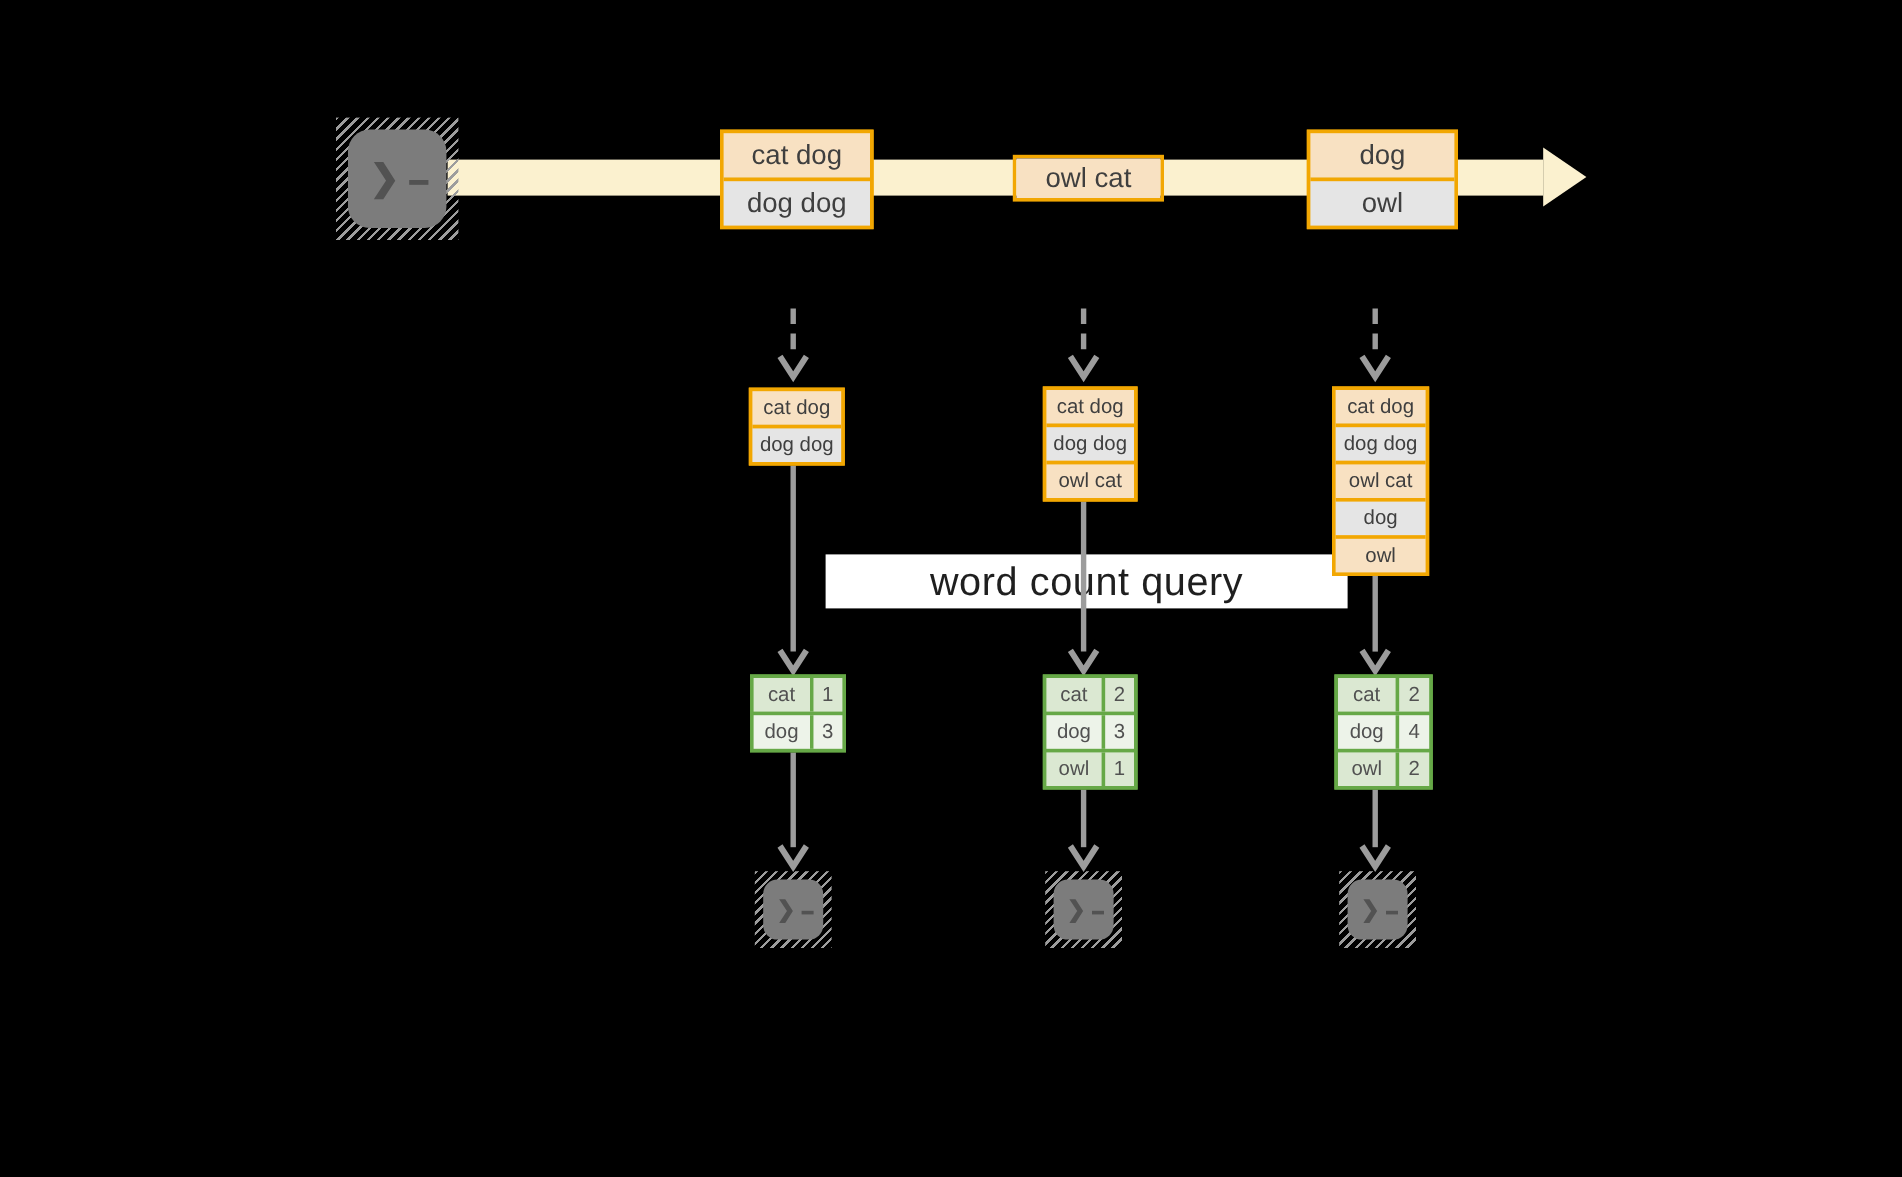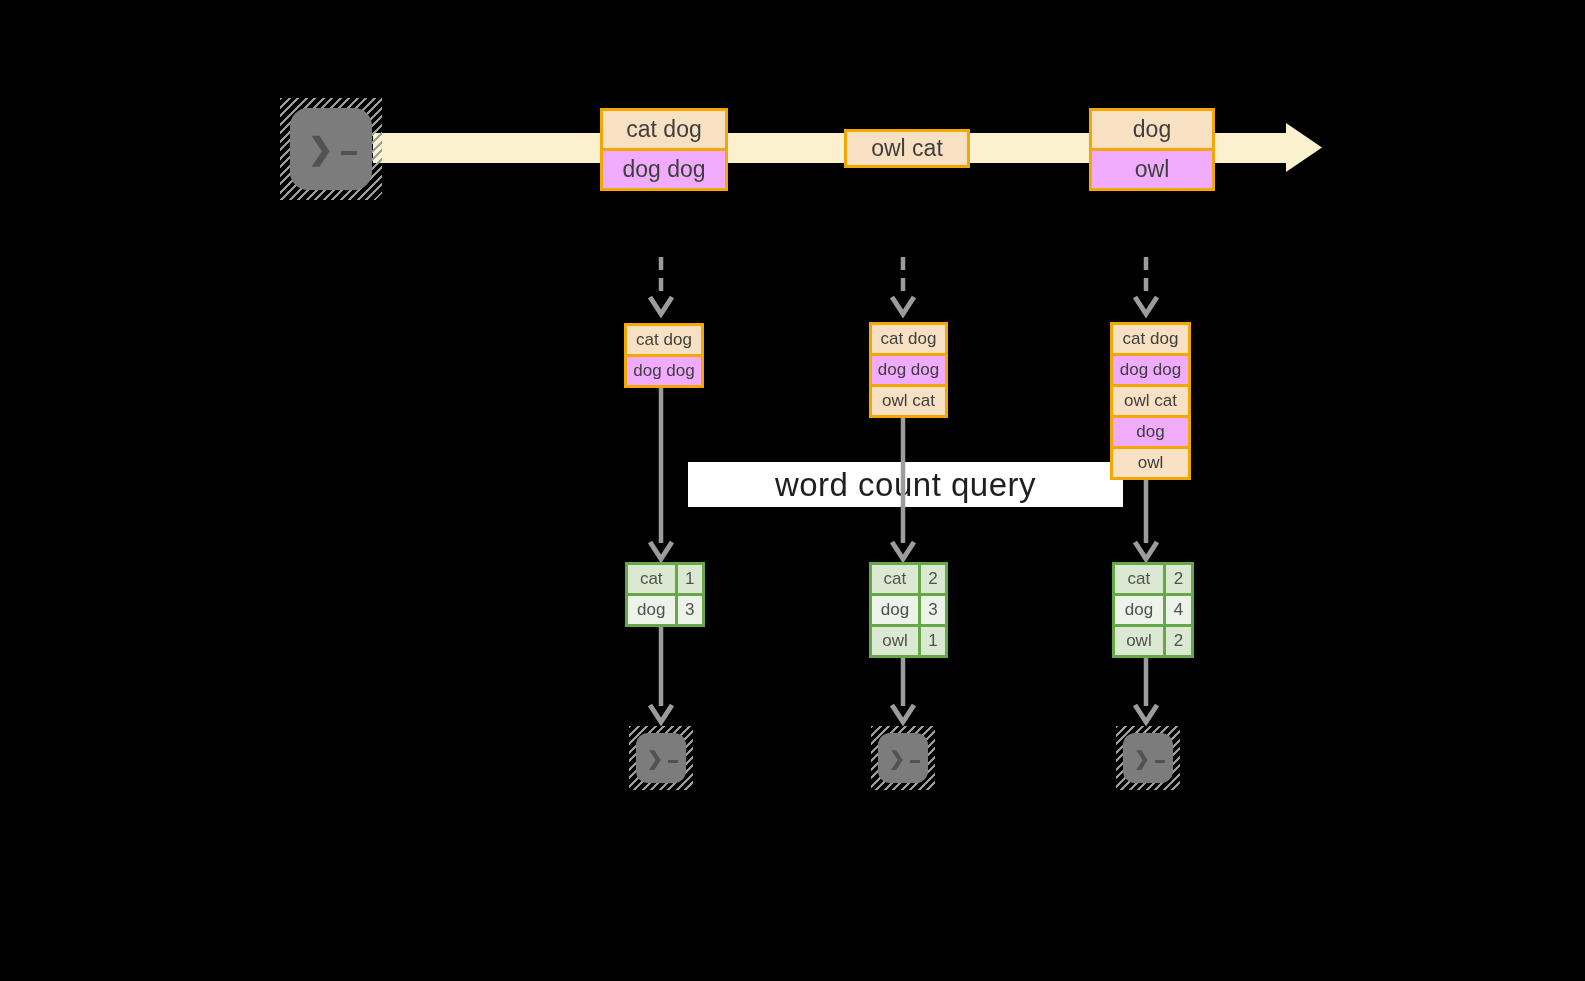--- a/index.html
+++ b/index.html
@@ -30,21 +30,21 @@
   .ghead{stroke:#9C9C9C;stroke-width:5;fill:none;}
 
   
   .obox{border:3px solid #F2A702;background:#F2A702;}
   .obox .row{
     display:flex;align-items:center;justify-content:center;
     color:#3F3F3F;
   }
   .obox .row + .row{border-top:3px solid #F2A702;}
   .row.dark{background:#F8E1C2;}
-  .row.light{background:#f0abfc;}
+  .row.light{background:#e5e5e5;}
   .obox.big .row{height:37px;font-size:23px;}
   .obox.one .row{height:33px;font-size:23px;}
   .obox.small .row{height:28px;font-size:17px;}
 
   
   .gtable{border:3px solid #66A847;background:#66A847;}
   .gtable .grow{display:flex;height:28px;}
   .gtable .grow + .grow{border-top:3px solid #66A847;}
   .gtable .word{
     flex:1.9;display:flex;align-items:center;justify-content:center;

